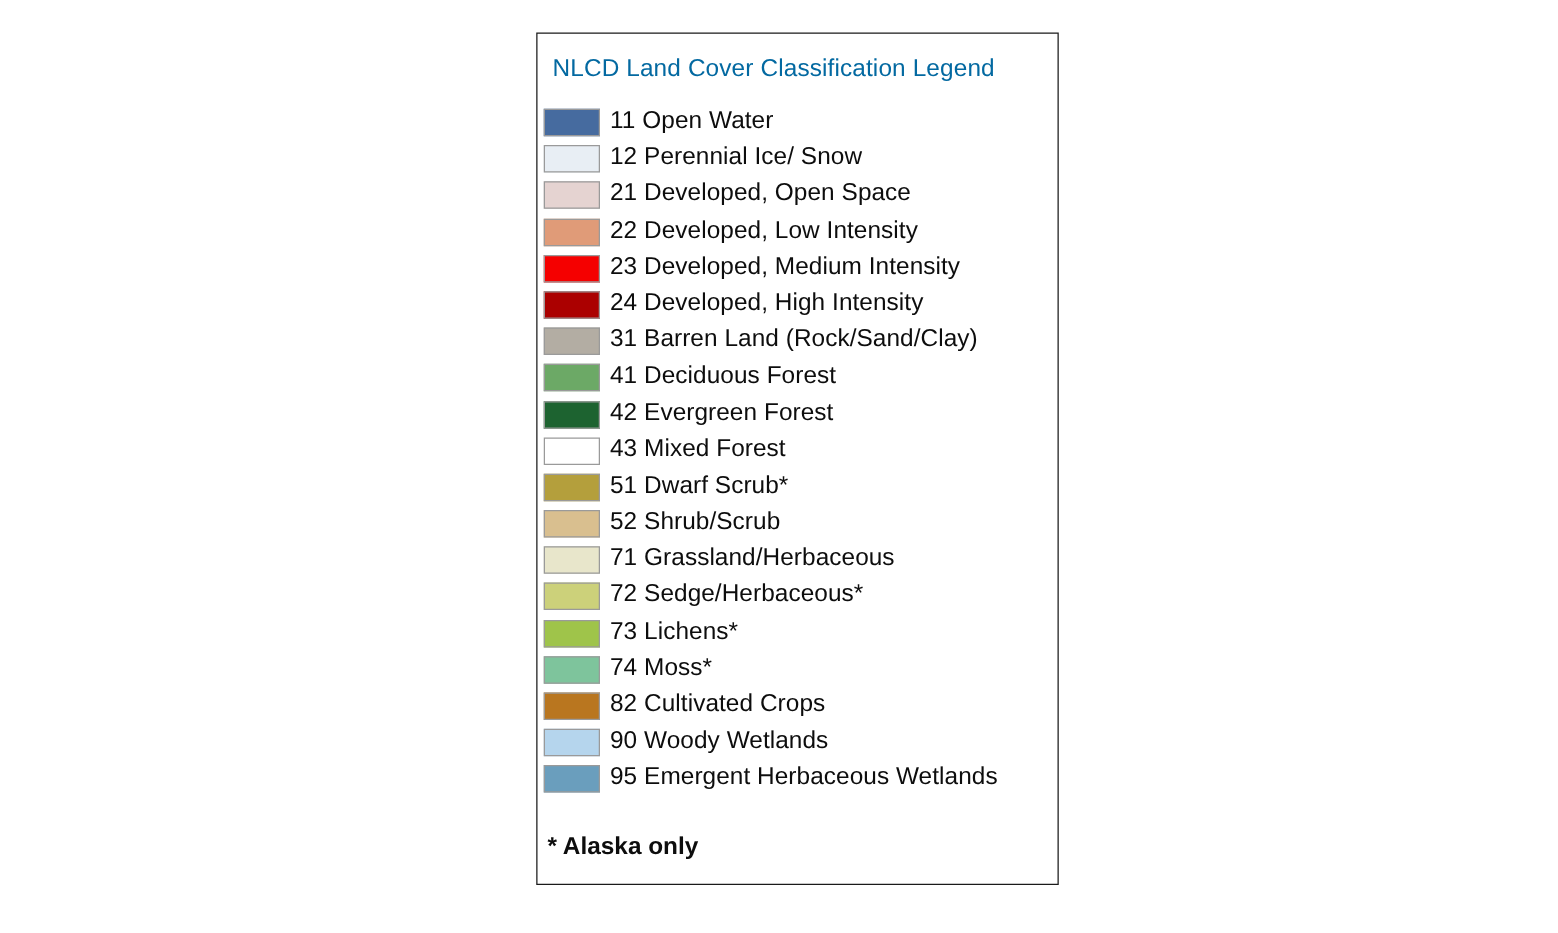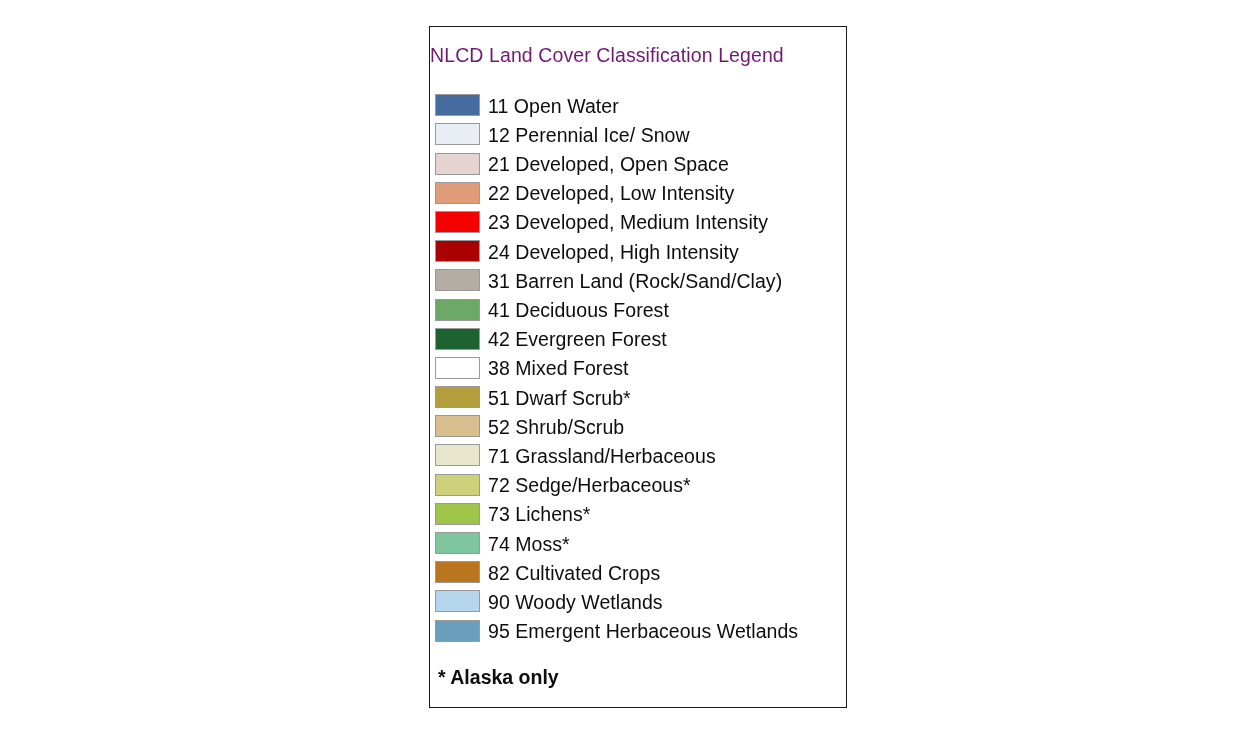--- a/index.html
+++ b/index.html
@@ -22,40 +22,40 @@
     top: 26px;
     width: 418px;
     height: 682px;
     box-sizing: border-box;
     border: 1.5px solid #1a1a1a;
     background: #ffffff;
   }
 
   #legend-title {
     position: absolute;
-    left: 0;
+    left: 12px;
     top: 17px;
     font-size: 19.5px;
-    color: #701a75;
+    color: #0369a1;
     white-space: nowrap;
     letter-spacing: 0.1px;
   }
 
   #legend-items {
     position: absolute;
     left: 0;
     top: 60px;
     width: 100%;
   }
 
   .legend-row {
     position: relative;
     height: 29.2px;
     display: flex;
-    align-items: flex-end;
+    align-items: flex-start;
     padding-left: 5px;
   }
 
   .swatch {
     width: 45px;
     height: 22px;
     box-sizing: border-box;
     border: 1.5px solid #9a9a9a;
     flex: 0 0 auto;
   }
@@ -118,21 +118,21 @@
       <div class="legend-row">
         <span class="swatch" style="background: rgb(108, 169, 102); border-color: rgb(154, 154, 154);"></span>
         <span class="legend-label">41 Deciduous Forest</span>
       </div>
       <div class="legend-row">
         <span class="swatch" style="background: rgb(29, 99, 48); border-color: rgb(154, 154, 154);"></span>
         <span class="legend-label">42 Evergreen Forest</span>
       </div>
       <div class="legend-row">
         <span class="swatch" style="border-color: rgb(154, 154, 154);"></span>
-        <span class="legend-label">38 Mixed Forest</span>
+        <span class="legend-label">43 Mixed Forest</span>
       </div>
       <div class="legend-row">
         <span class="swatch" style="background: rgb(180, 159, 60); border-color: rgb(154, 154, 154);"></span>
         <span class="legend-label">51 Dwarf Scrub*</span>
       </div>
       <div class="legend-row">
         <span class="swatch" style="background: rgb(217, 191, 143); border-color: rgb(154, 154, 154);"></span>
         <span class="legend-label">52 Shrub/Scrub</span>
       </div>
       <div class="legend-row">

